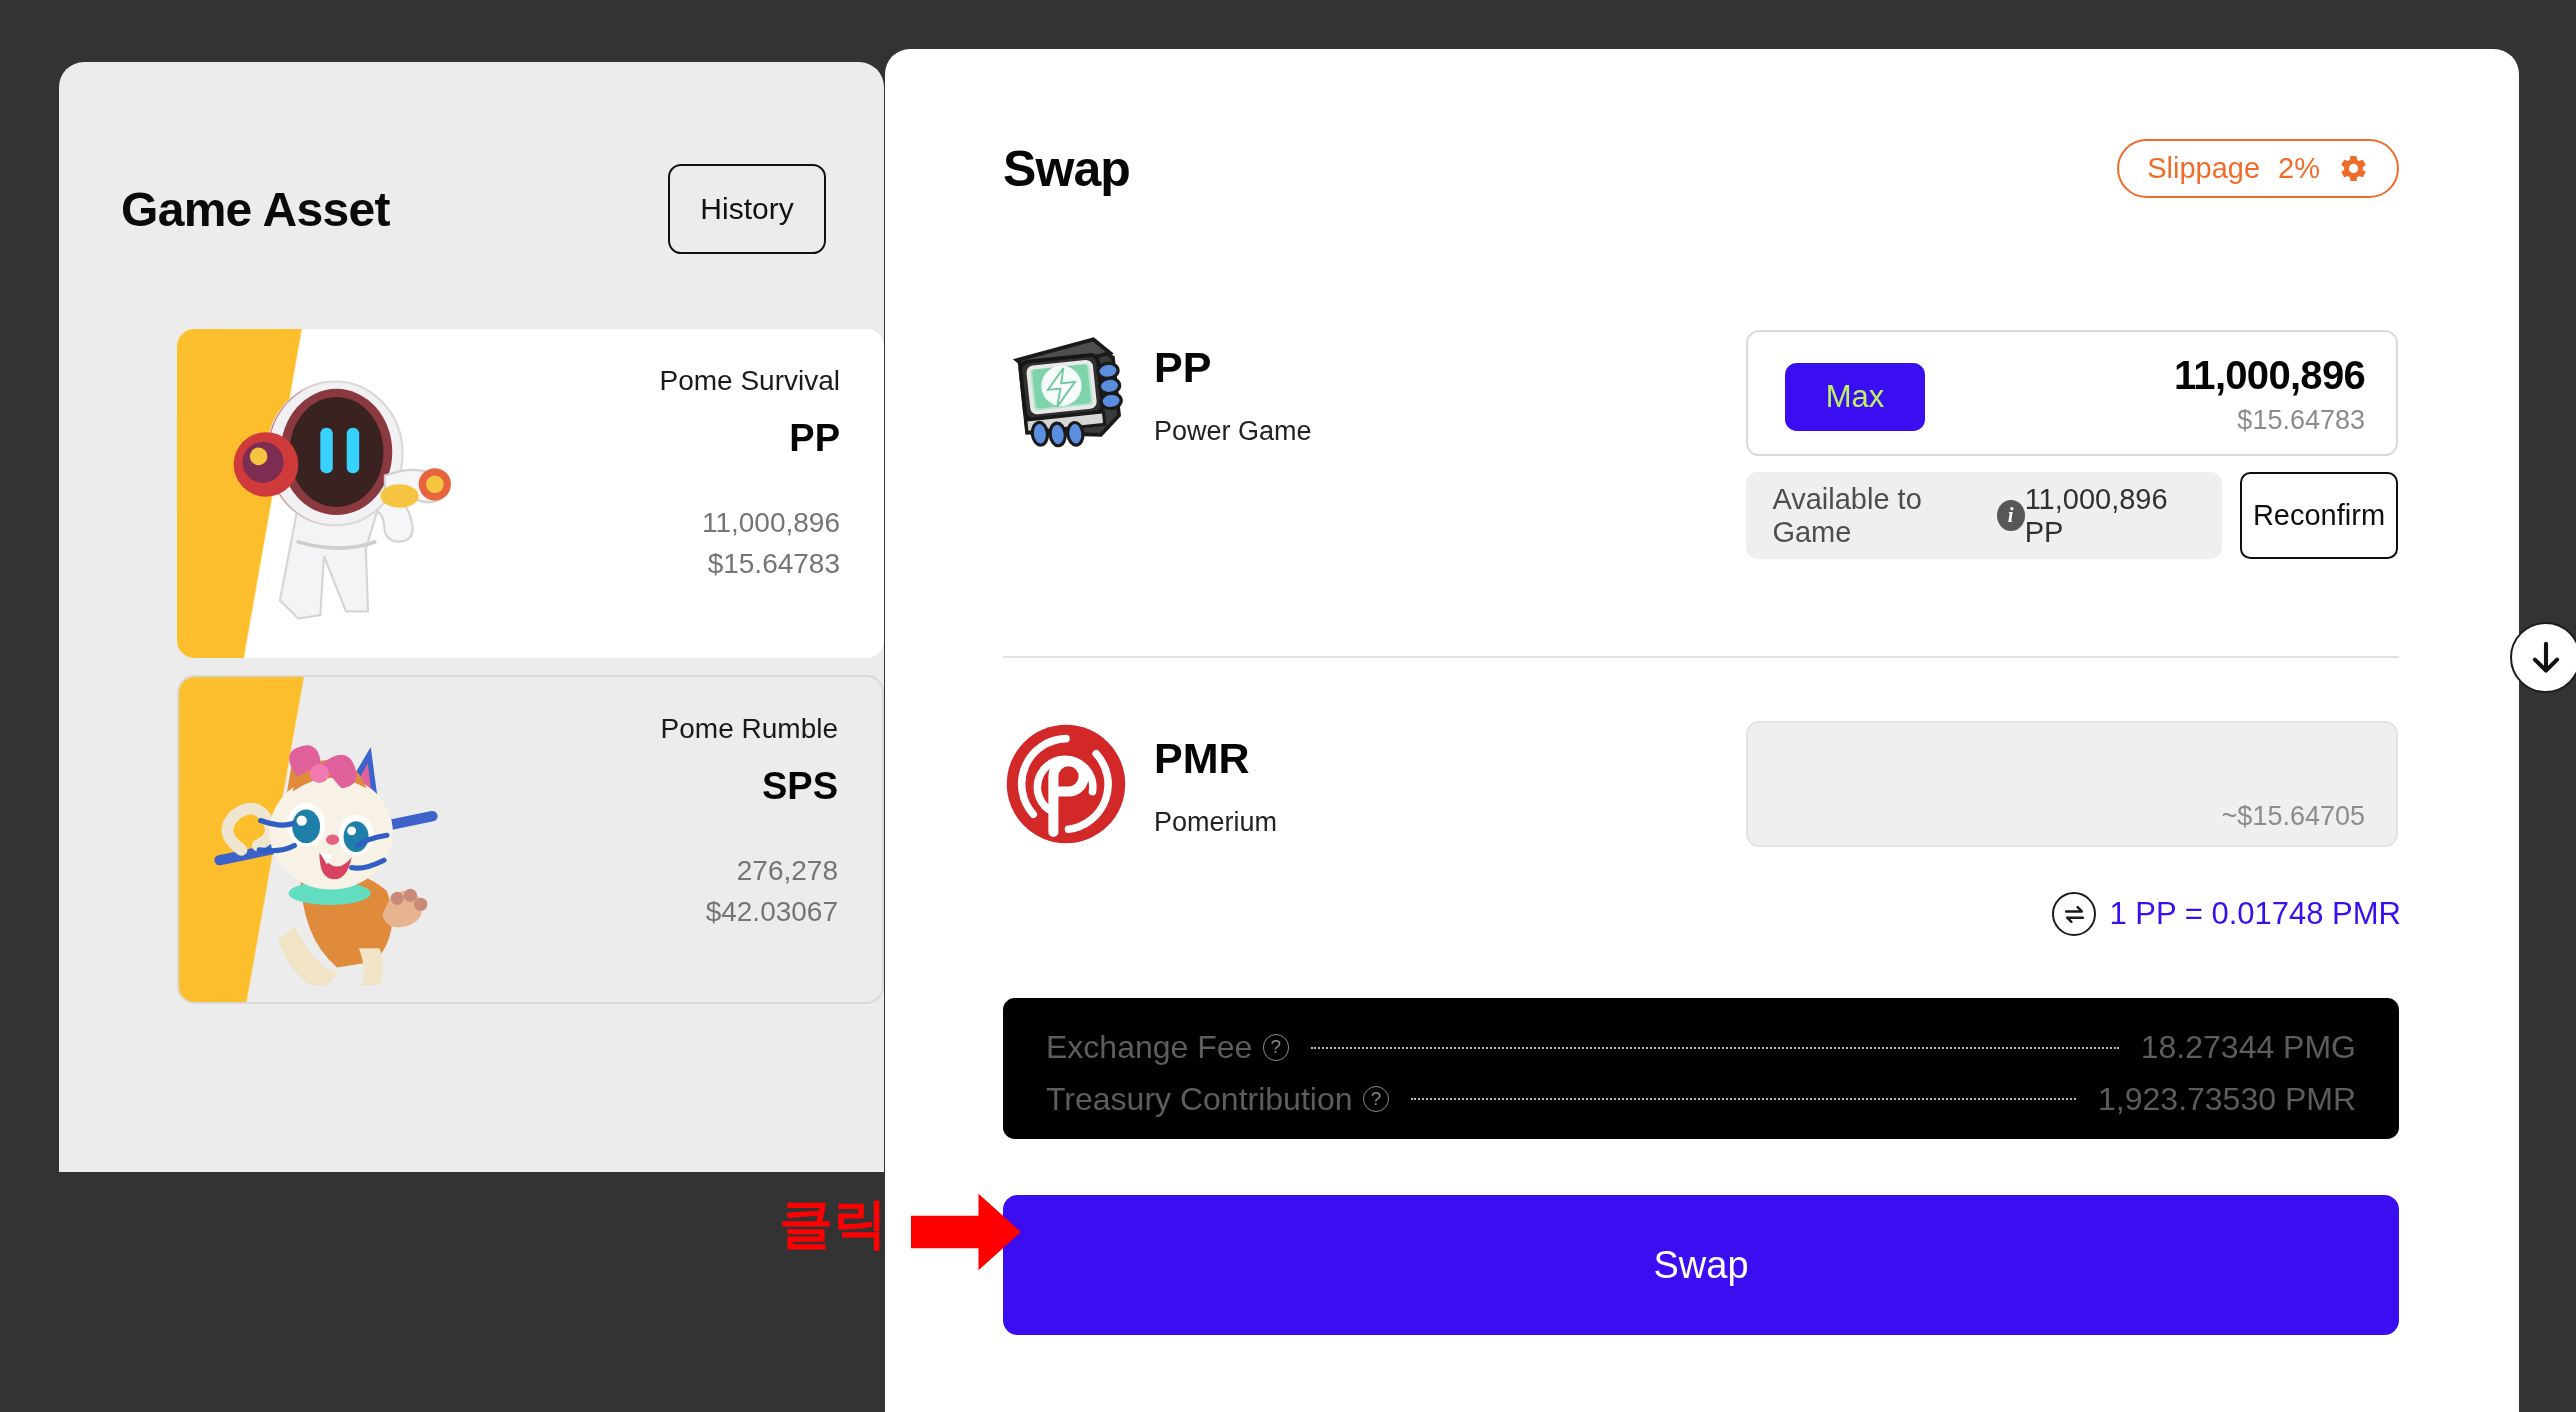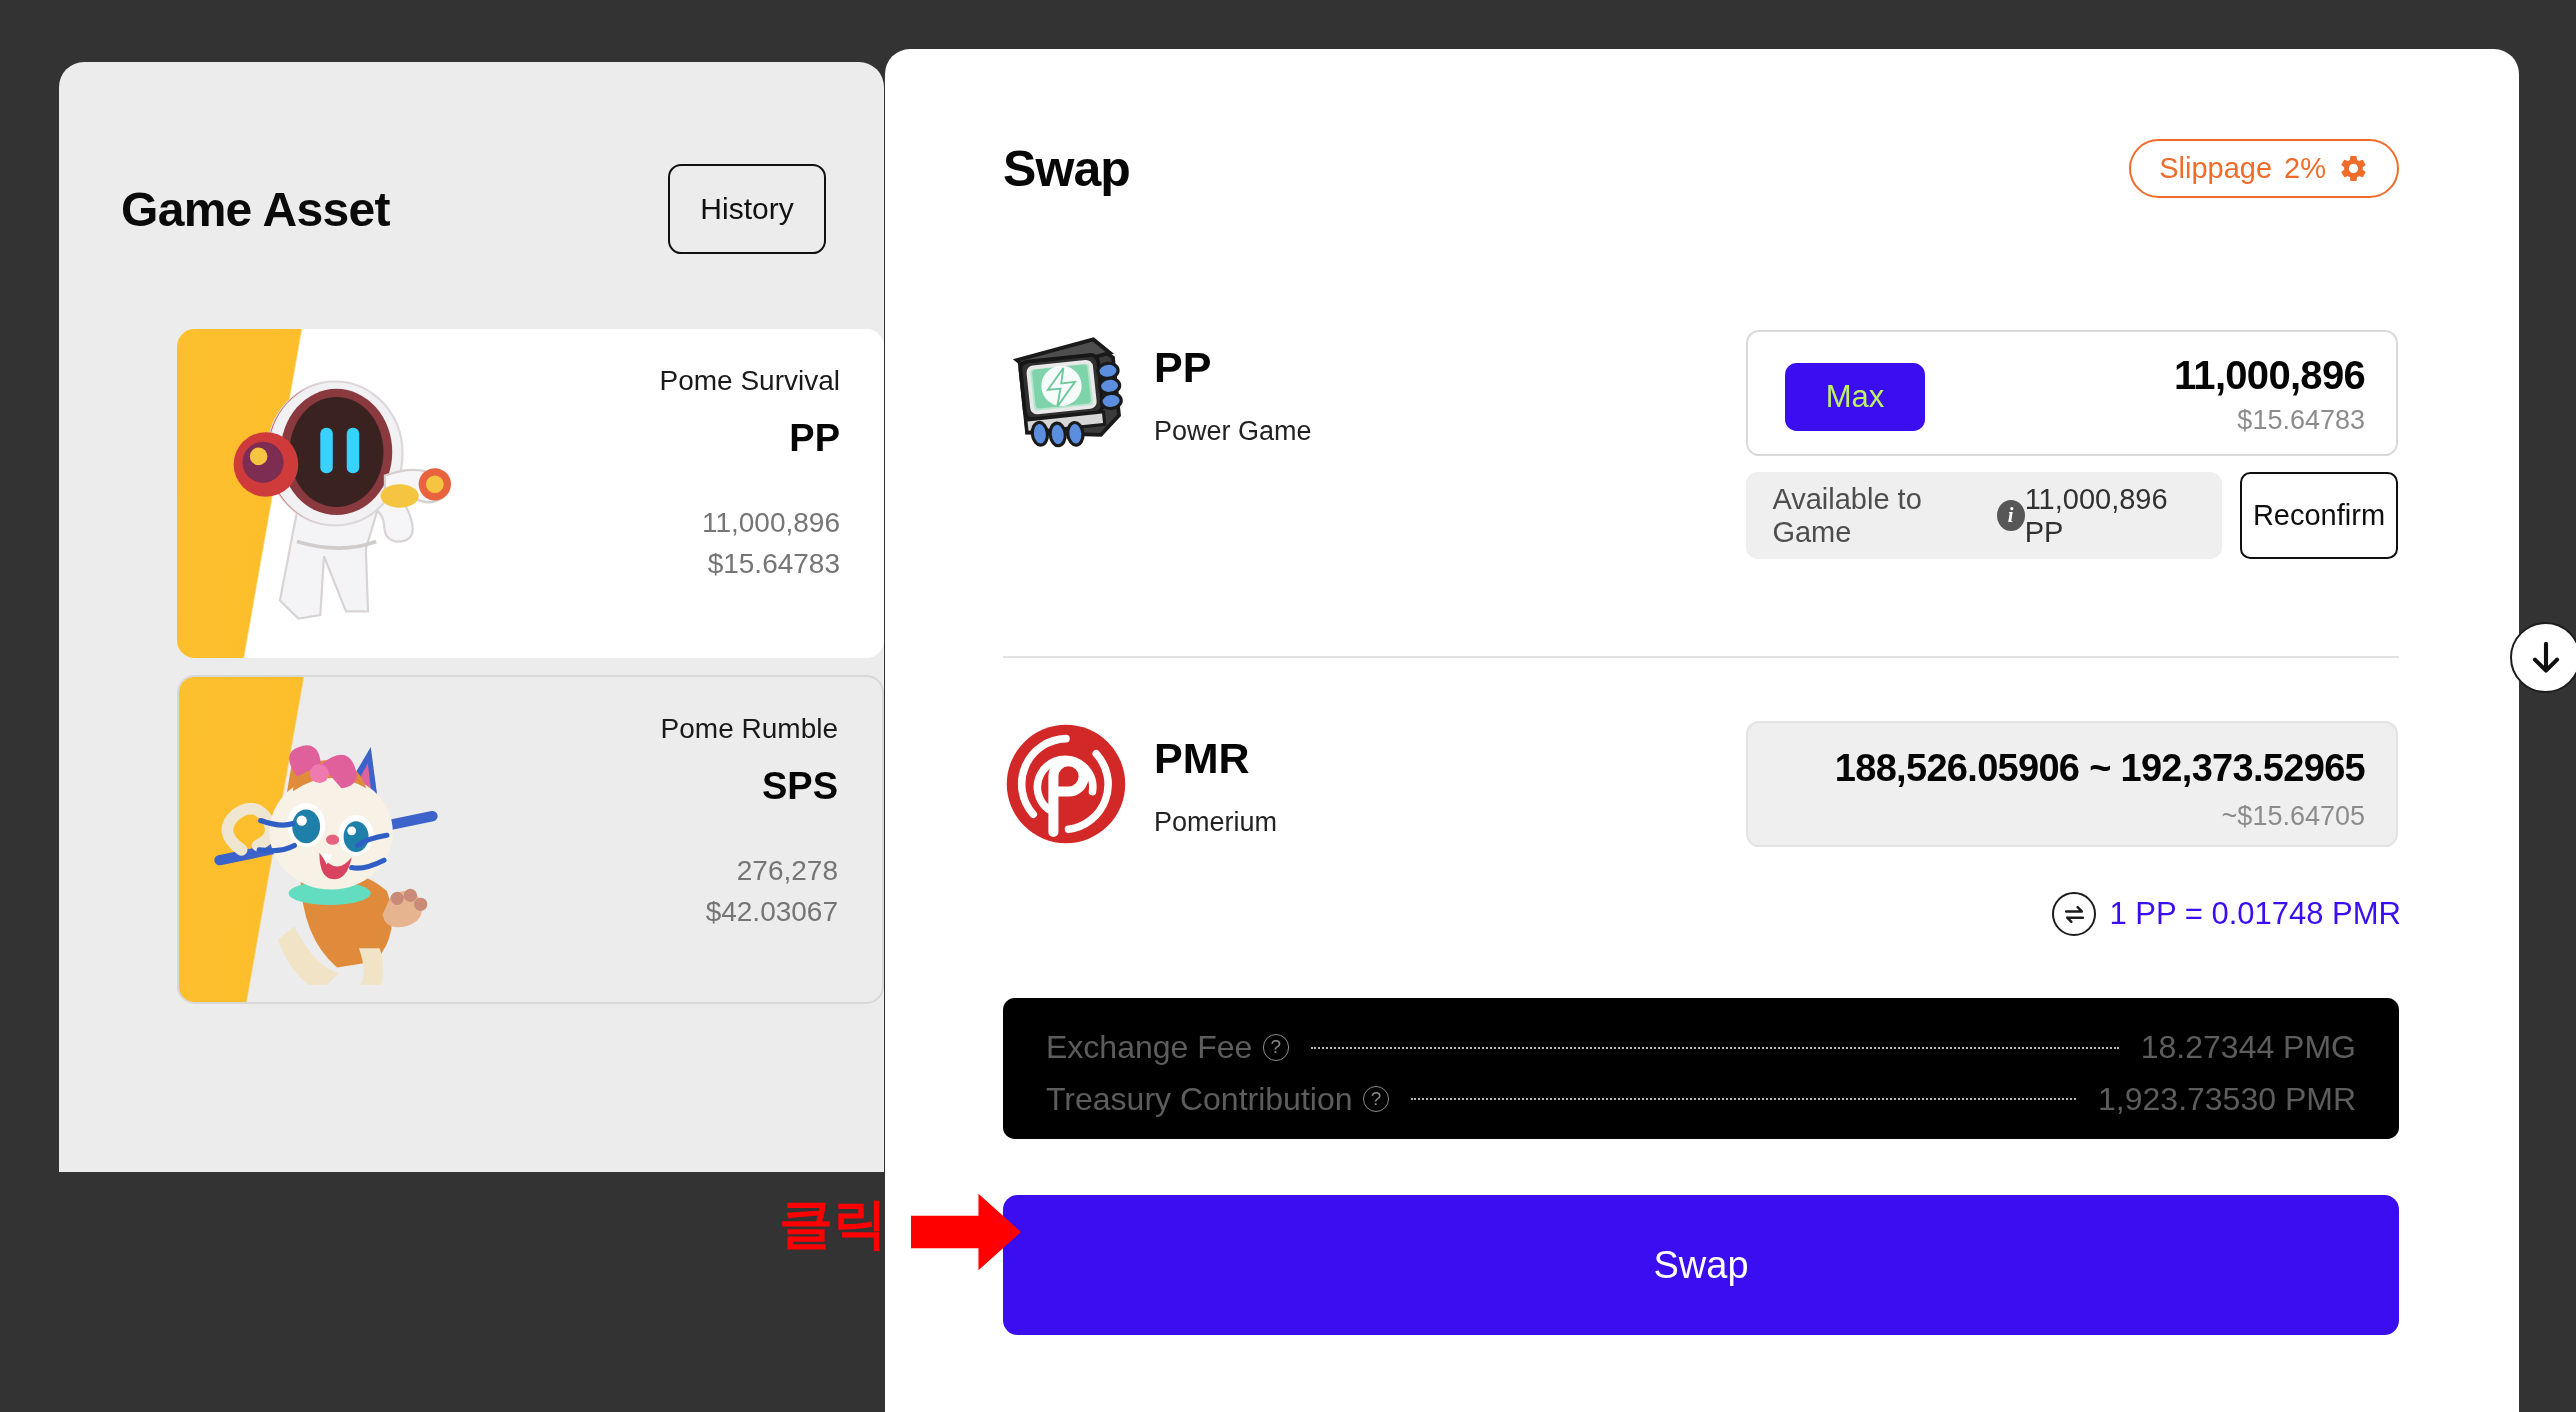--- a/index.html
+++ b/index.html
@@ -100,21 +100,21 @@
     display: flex; align-items: center; justify-content: space-between;
   }
   .swap-title {
     font-size: 50px; font-weight: bold; color: #070707;
     letter-spacing: -0.9px;
   }
   .slippage-pill {
     height: 59px; padding: 0 28px;
     border: 2.2px solid #ef6c2a;
     border-radius: 32px;
-    display: flex; align-items: center; gap: 12px;
+    display: flex; align-items: center; gap: 18px;
     color: #ef6c2a; font-size: 29px;
     cursor: pointer;
   }
   .gear { width: 31px; height: 31px; display:block; }
 
   
   .token-row {
     position: absolute;
     left: 118px;
     width: 1396px;
@@ -436,21 +436,20 @@
         <path d="M74 26 A36 36 0 0 1 52 86" fill="none" stroke="#ffffff" stroke-width="6" stroke-linecap="round"></path>
         <path d="M36 70 A22 22 0 1 1 71 56" fill="none" stroke="#ffffff" stroke-width="6" stroke-linecap="round"></path>
         <path d="M40 88 L40 44 A12 12 0 1 1 52 56 L40 56" fill="none" stroke="#ffffff" stroke-width="8" stroke-linecap="round" stroke-linejoin="round"></path>
       </svg>
       <div class="token-names">
         <div class="token-symbol">PMR</div>
         <div class="token-fullname">Pomerium</div>
       </div>
 
       <div class="pmr-box">
-        <div class="pmr-range">188,526.05906 ~ 192,373.52965</div>
         <div class="pmr-usd">~$15.64705</div>
       </div>
     </div>
 
     <div class="rate-line">
       <span class="rate-icon">
         <svg width="25" height="25" viewBox="0 0 24 24">
           <path d="M4 9 L19 9 M15 5 L19 9 M20 15 L5 15 M9 19 L5 15" fill="none" stroke="#1c1c1c" stroke-width="2.4" stroke-linecap="round" stroke-linejoin="round"></path>
         </svg>
       </span>

